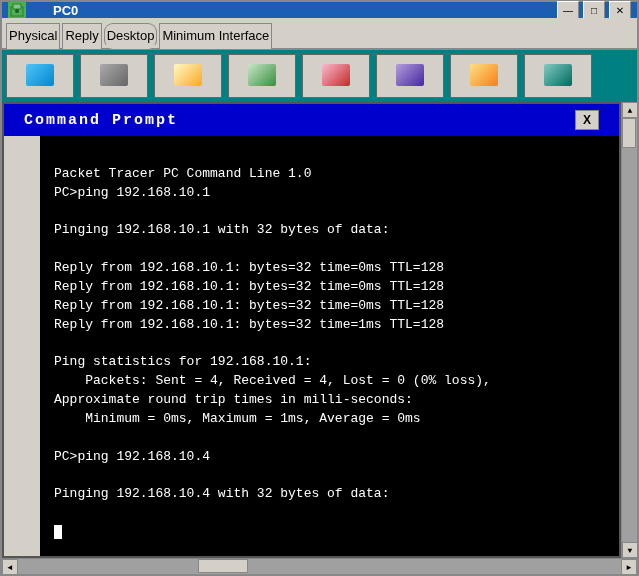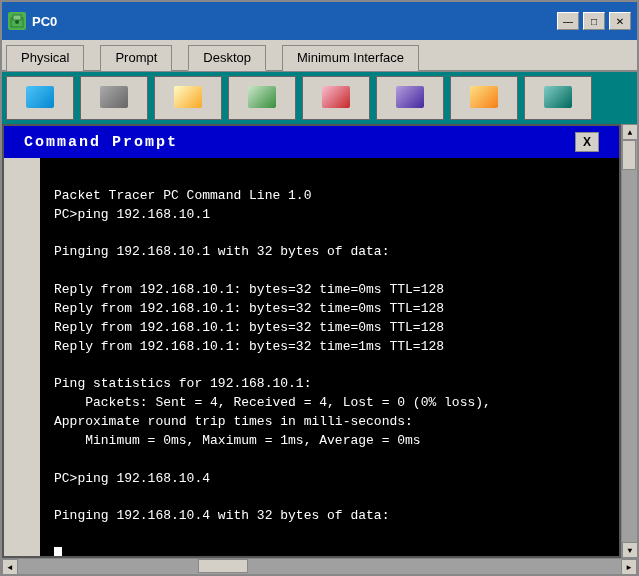--- a/index.html
+++ b/index.html
@@ -20,22 +20,23 @@
       display: flex;
       flex-direction: column;
     }
 
     .title-bar {
       background: #1a5fb4;
       color: white;
       display: flex;
       align-items: center;
       padding: 4px 6px;
-      height: 38px;
-      flex-shrink: 0;
+      height: 16px;
+      flex-shrink: 0;
+      gap: 21px;
     }
 
     .title-bar-icon {
       width: 18px;
       height: 18px;
       margin-right: 6px;
       background: #4caf50;
       border-radius: 2px;
       display: flex;
       align-items: center;
@@ -75,37 +76,38 @@
     
     .tab-bar {
       display: flex;
       background: #d4d0c8;
       padding: 4px 4px 0;
       flex-shrink: 0;
       border-bottom: 2px solid #888;
     }
 
     .tab {
-      padding: 4px 14px;
+      padding: 4px 2px;
       background: #d4d0c8;
       border: 1px solid #888;
       border-bottom: none;
       cursor: pointer;
       font-family: Arial, sans-serif;
       font-size: 13px;
-      margin-right: 16px;
+      margin-right: 2px;
       position: relative;
       top: 1px;
     }
 
     .tab.active {
       background: #d4d0c8;
       border-bottom: 2px solid #d4d0c8;
       font-weight: normal;
       z-index: 1;
+      border-radius: 9px;
     }
 
     
     .toolbar {
       height: 52px;
       background: #008080;
       display: flex;
       align-items: center;
       padding: 4px;
       gap: 6px;
@@ -299,21 +301,21 @@
     <span class="title-bar-text">PC0</span>
     <div class="title-bar-buttons">
       <button class="title-btn">—</button>
       <button class="title-btn">□</button>
       <button class="title-btn">✕</button>
     </div>
   </div>
 
   <div class="tab-bar">
     <div class="tab">Physical</div>
-    <div class="tab">Prompt</div>
+    <div class="tab">Reply</div>
     <div class="tab active">Desktop</div>
     <div class="tab">Minimum Interface</div>
   </div>
 
   <div class="toolbar">
     <div class="toolbar-icon-box">
       <div class="icon-img" style="background: linear-gradient(135deg, #4fc3f7, #0288d1); border-radius: 2px;"></div>
     </div>
     <div class="toolbar-icon-box">
       <div class="icon-img" style="background: linear-gradient(135deg, #aaa, #666); border-radius: 2px;"></div>

